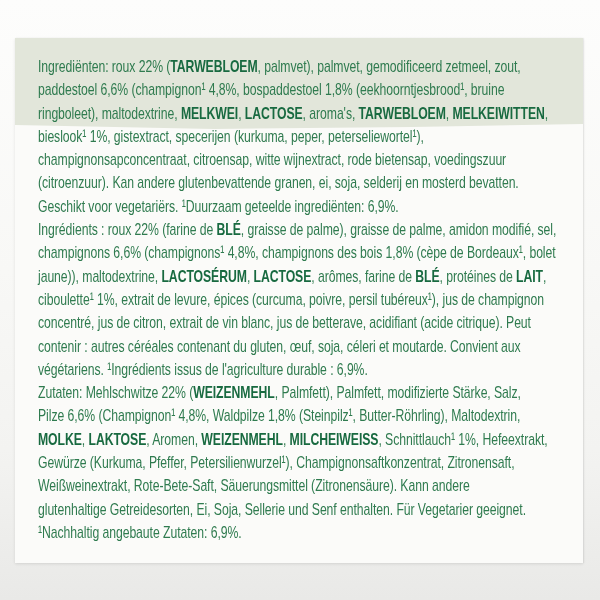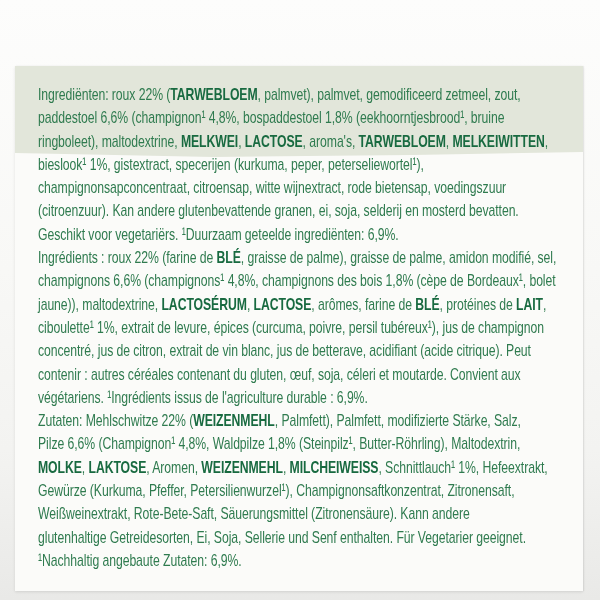--- a/index.html
+++ b/index.html
@@ -50,21 +50,21 @@
   .line { white-space: nowrap; }
   .bold {
     font-weight: 700;
     color: var(--bold-color, #186a40);
   }
 </style>
 </head>
 <body>
 
 <div class="page">
-  <div class="panel" style="background: rgb(251, 251, 249); margin-top: 28px;">
+  <div class="panel" style="background: rgb(251, 251, 249);">
     <div class="band" style="background: rgb(226, 230, 218);"></div>
     <div class="text-wrap" style="color: rgb(47, 123, 79);">
         <div class="para">
           <div class="line"><span>Ingrediënten: roux 22% (</span><span class="bold">TARWEBLOEM</span><span>, palmvet), palmvet, gemodificeerd zetmeel, zout,</span></div>
           <div class="line"><span>paddestoel 6,6% (champignon¹ 4,8%, bospaddestoel 1,8% (eekhoorntjesbrood¹, bruine</span></div>
           <div class="line"><span>ringboleet), maltodextrine, </span><span class="bold">MELKWEI</span><span>, </span><span class="bold">LACTOSE</span><span>, aroma's, </span><span class="bold">TARWEBLOEM</span><span>, </span><span class="bold">MELKEIWITTEN</span><span>,</span></div>
           <div class="line"><span>bieslook¹ 1%, gistextract, specerijen (kurkuma, peper, peterseliewortel¹),</span></div>
           <div class="line"><span>champignonsapconcentraat, citroensap, witte wijnextract, rode bietensap, voedingszuur</span></div>
           <div class="line"><span>(citroenzuur). Kan andere glutenbevattende granen, ei, soja, selderij en mosterd bevatten.</span></div>
           <div class="line"><span>Geschikt voor vegetariërs. ¹Duurzaam geteelde ingrediënten: 6,9%.</span></div>

